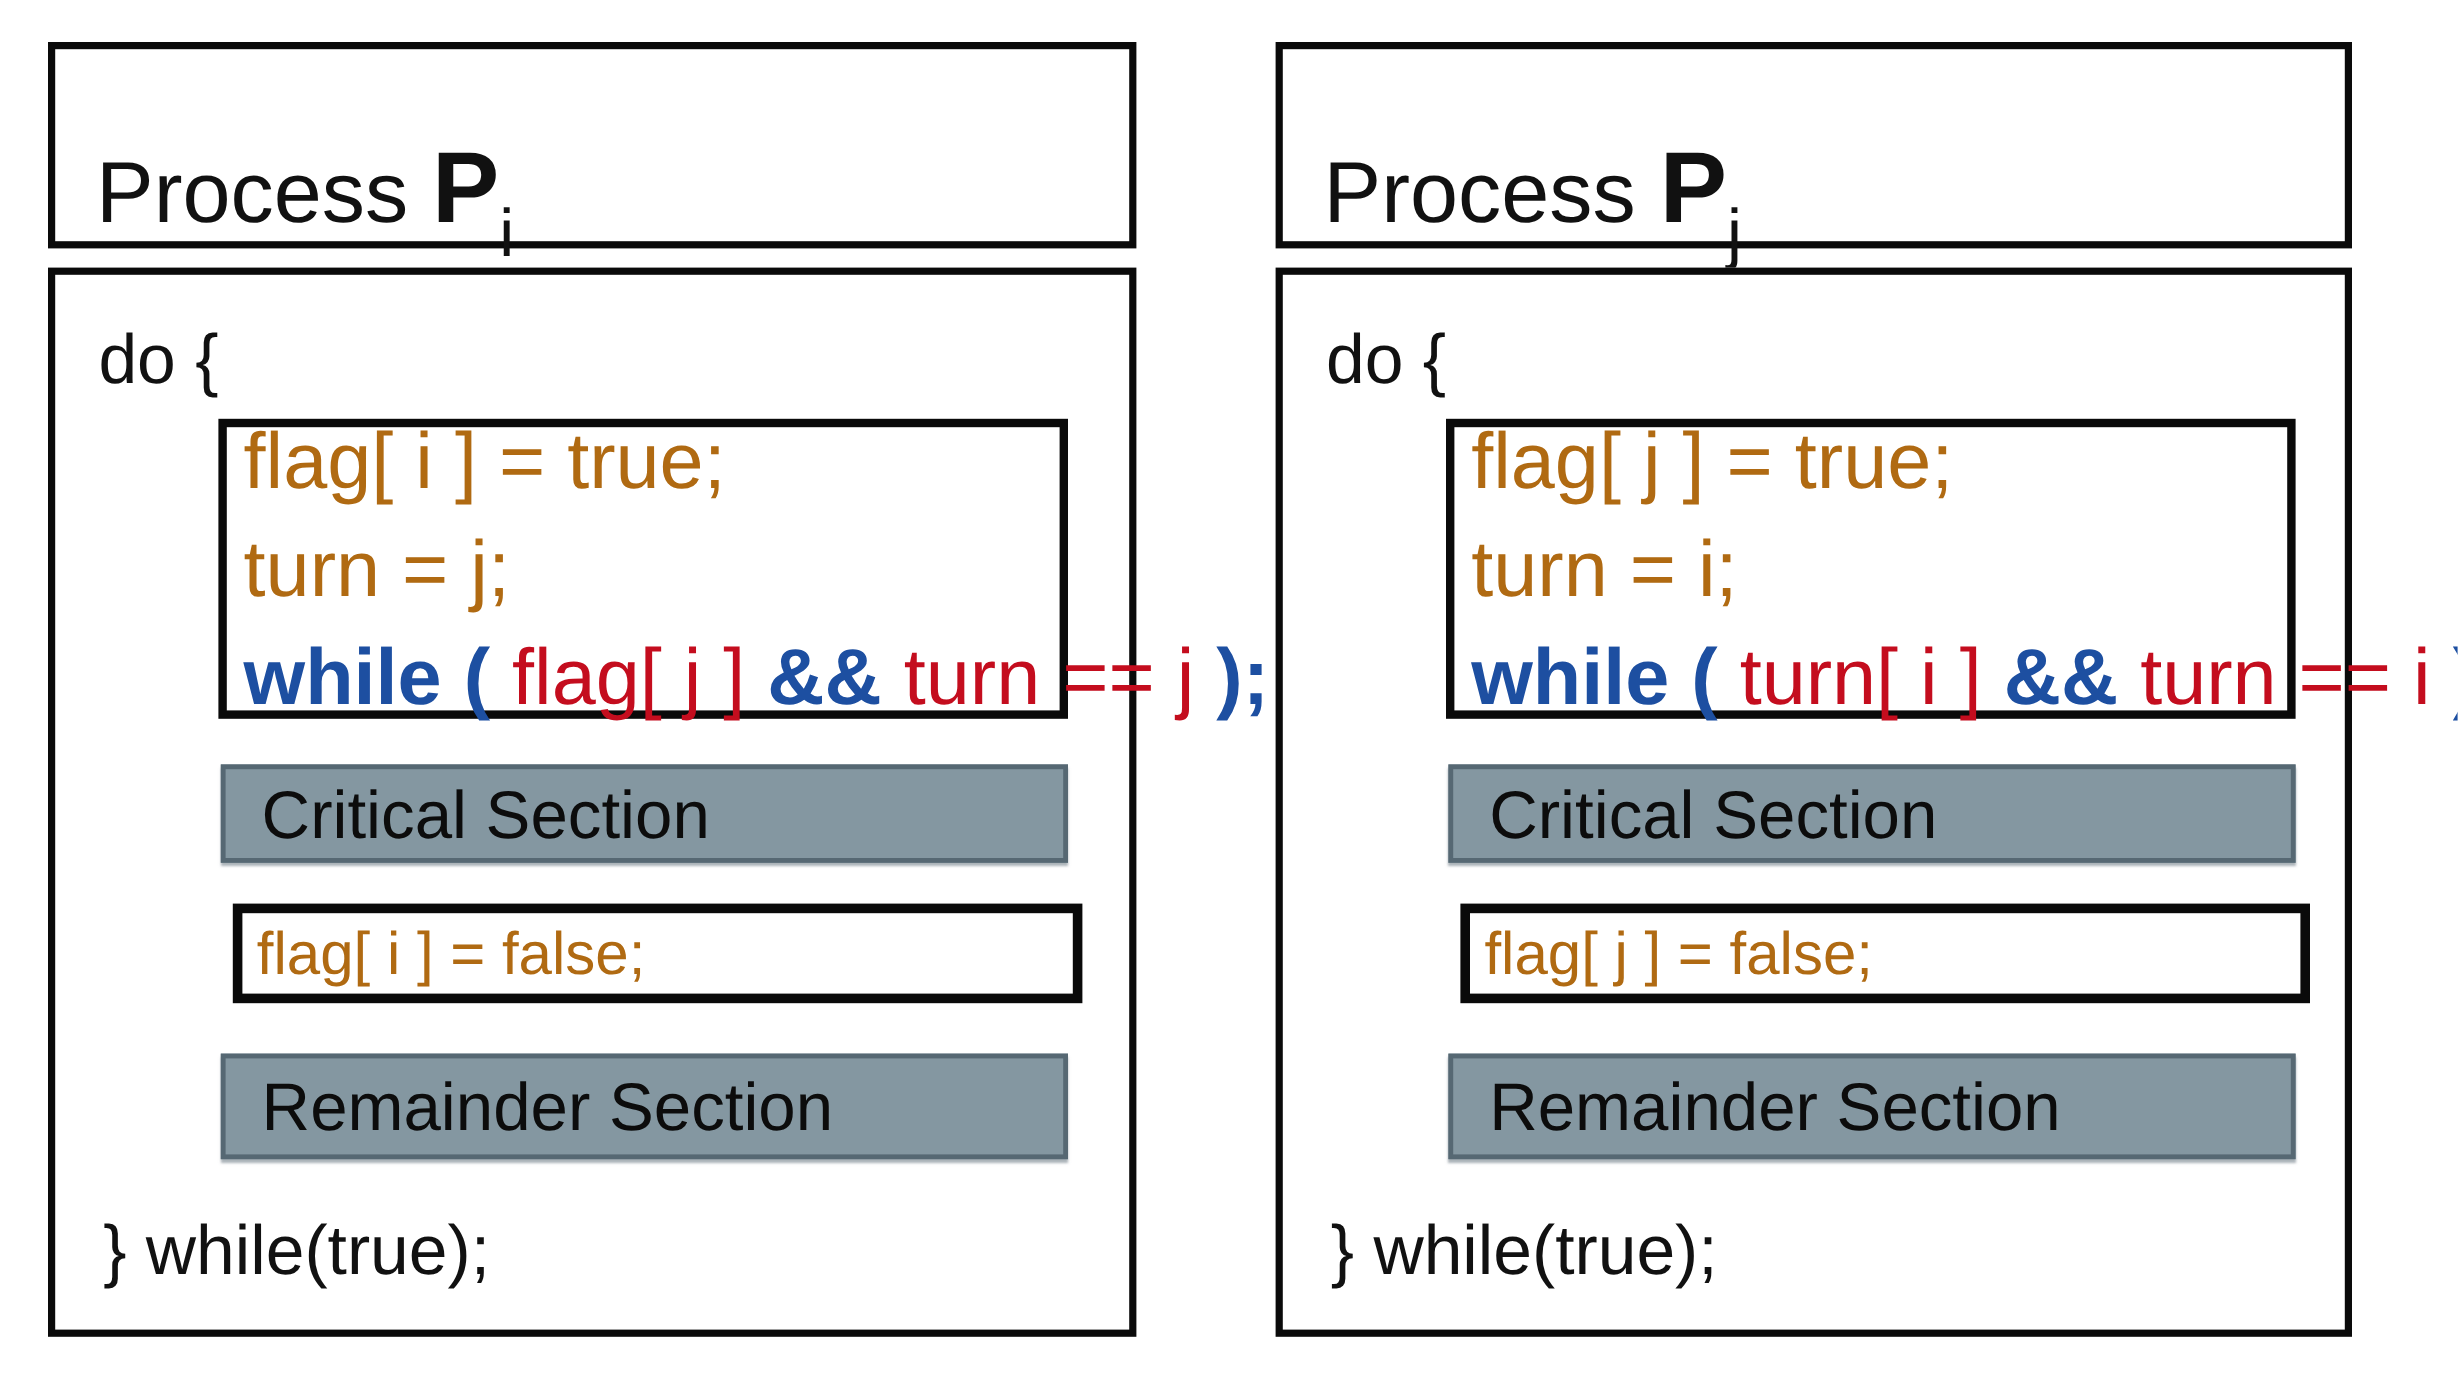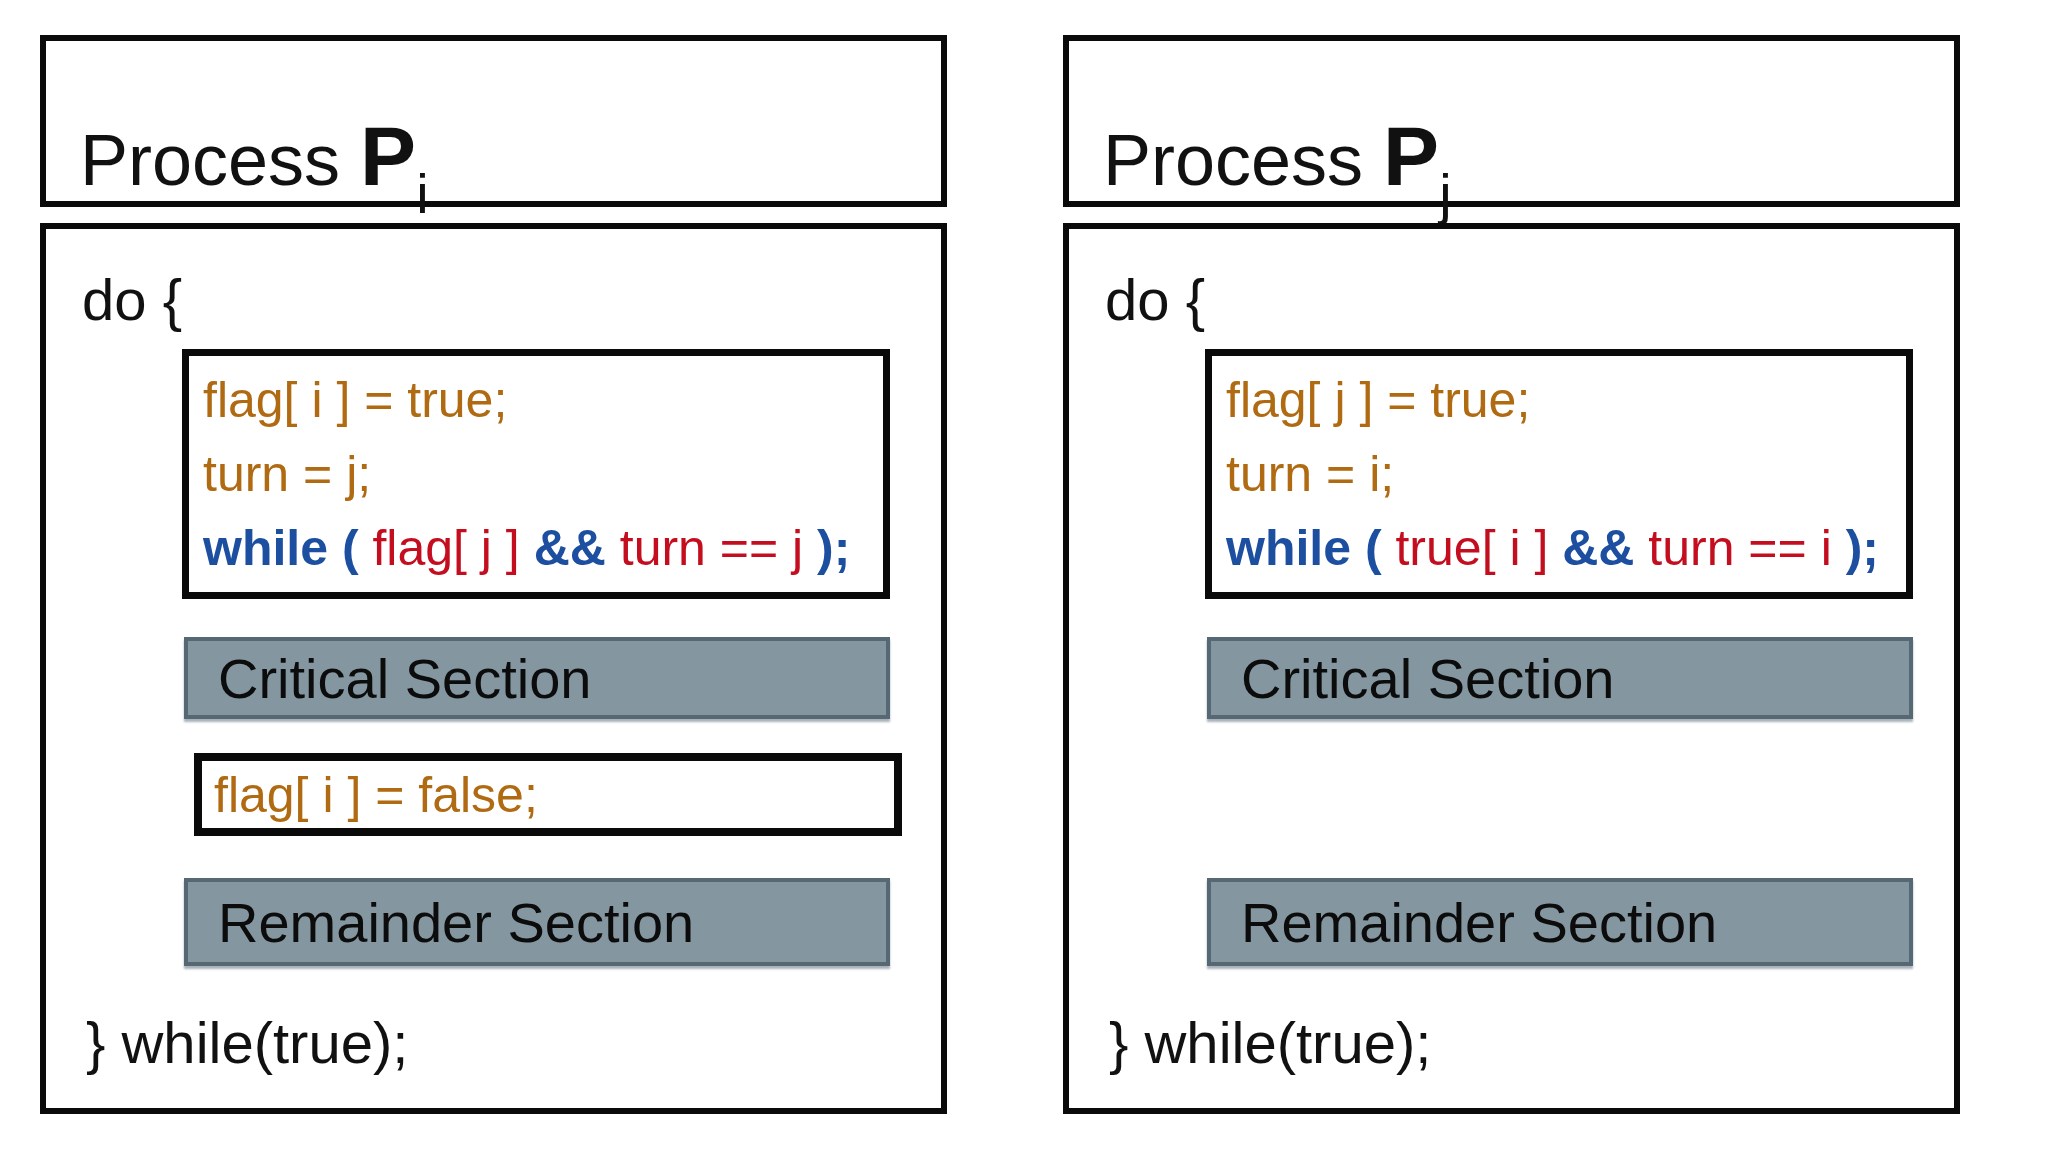--- a/index.html
+++ b/index.html
@@ -47,21 +47,21 @@
     background:var(--c-bg);
   }
   .do-open{position:absolute;top:39px;left:36px;font-size:58px;line-height:1.1;}
   .do-close{position:absolute;top:782px;left:40px;font-size:58px;line-height:1.1;}
 
   .code-box{
     position:absolute;top:120px;left:136px;width:708px;height:250px;
     border:7px solid var(--c-border);
     display:flex;flex-direction:column;justify-content:center;gap:24px;
     padding-left:14px;
-    font-size:50px;line-height:1;
+    font-size:66px;line-height:1;
     background:var(--c-bg);
   }
   .code-line{white-space:pre;}
   .assign{color:var(--c-orange);}
   .kw{color:var(--c-blue);font-weight:bold;white-space:pre;}
   .cond{color:var(--c-red);white-space:pre;}
 
   .section-box{
     position:absolute;left:138px;width:706px;
     background:var(--c-gray-fill);
@@ -118,25 +118,28 @@
     <div class="title-box">
       <div class="title-line"><span class="t-prefix">Process </span><span class="t-symbol">P</span><span class="t-sub">j</span></div>
     </div>
 
     <div class="main-box">
       <div class="do-open">do {</div>
 
       <div class="code-box">
         <div class="code-line assign">flag[ j ] = true;</div>
         <div class="code-line assign">turn = i;</div>
-        <div class="code-line"><span class="kw">while ( </span><span class="cond">true[ i ] </span><span class="kw">&amp;&amp; </span><span class="cond">turn == i </span><span class="kw">);</span></div>
+        <div class="code-line"><span class="kw">while ( </span><span class="cond">turn[ i ] </span><span class="kw">&amp;&amp; </span><span class="cond">turn == i </span><span class="kw">);</span></div>
       </div>
 
       <div class="section-box critical">Critical Section</div>
 
+      <div class="exit-box">
+          <span class="assign">flag[ j ] = false;</span>
+        </div>
 
       <div class="section-box remainder">Remainder Section</div>
 
       <div class="do-close">} while(true);</div>
     </div>
   </section>
 
 </div>
 
 </body></html>

